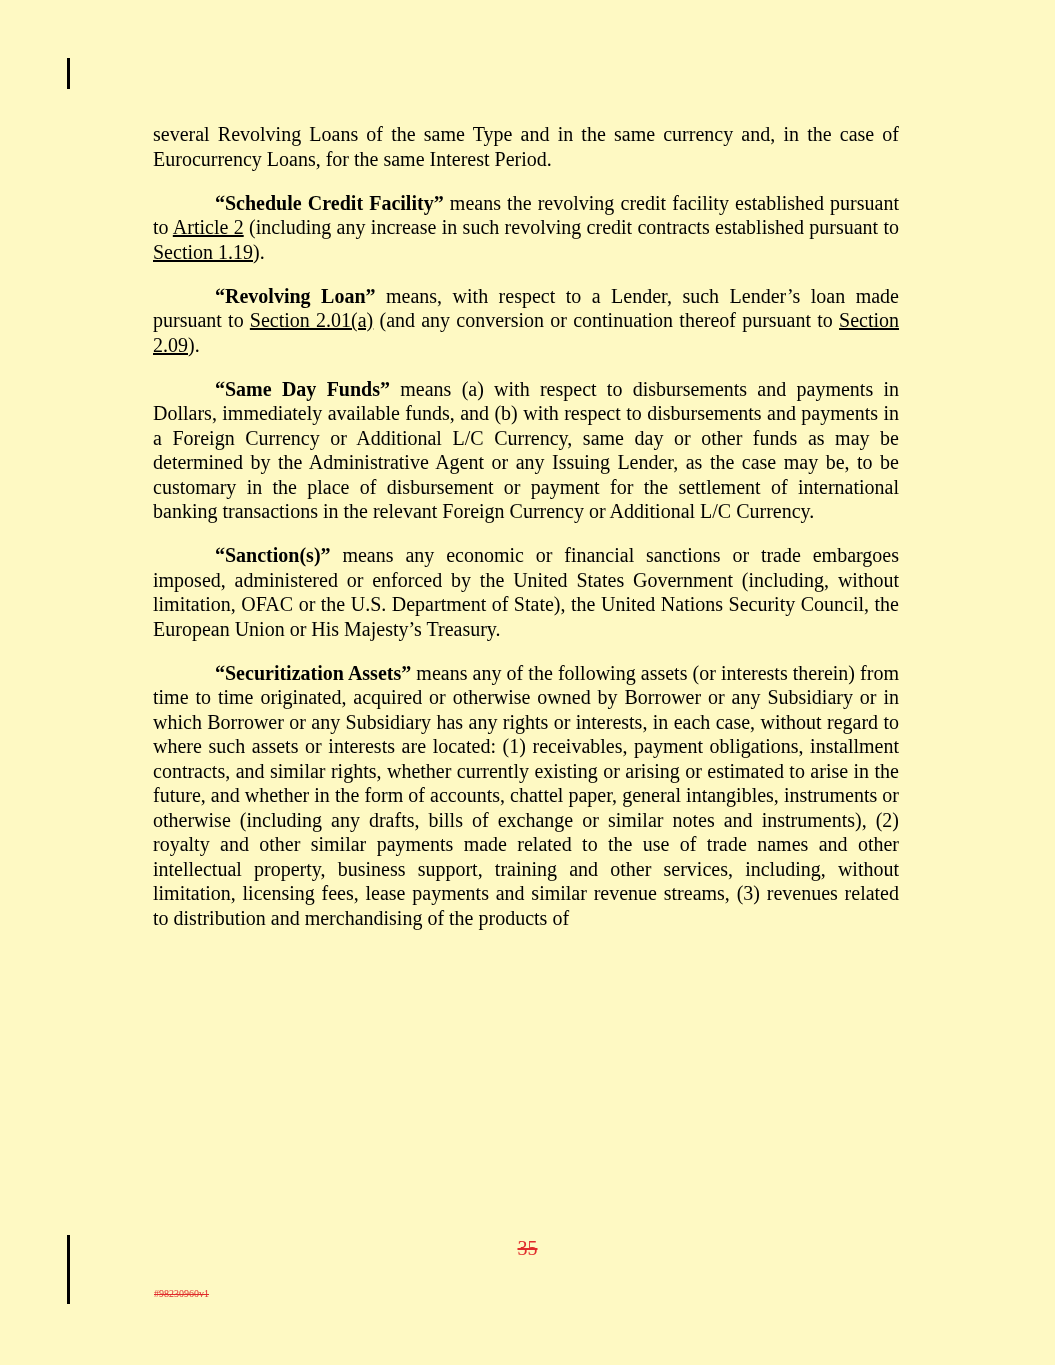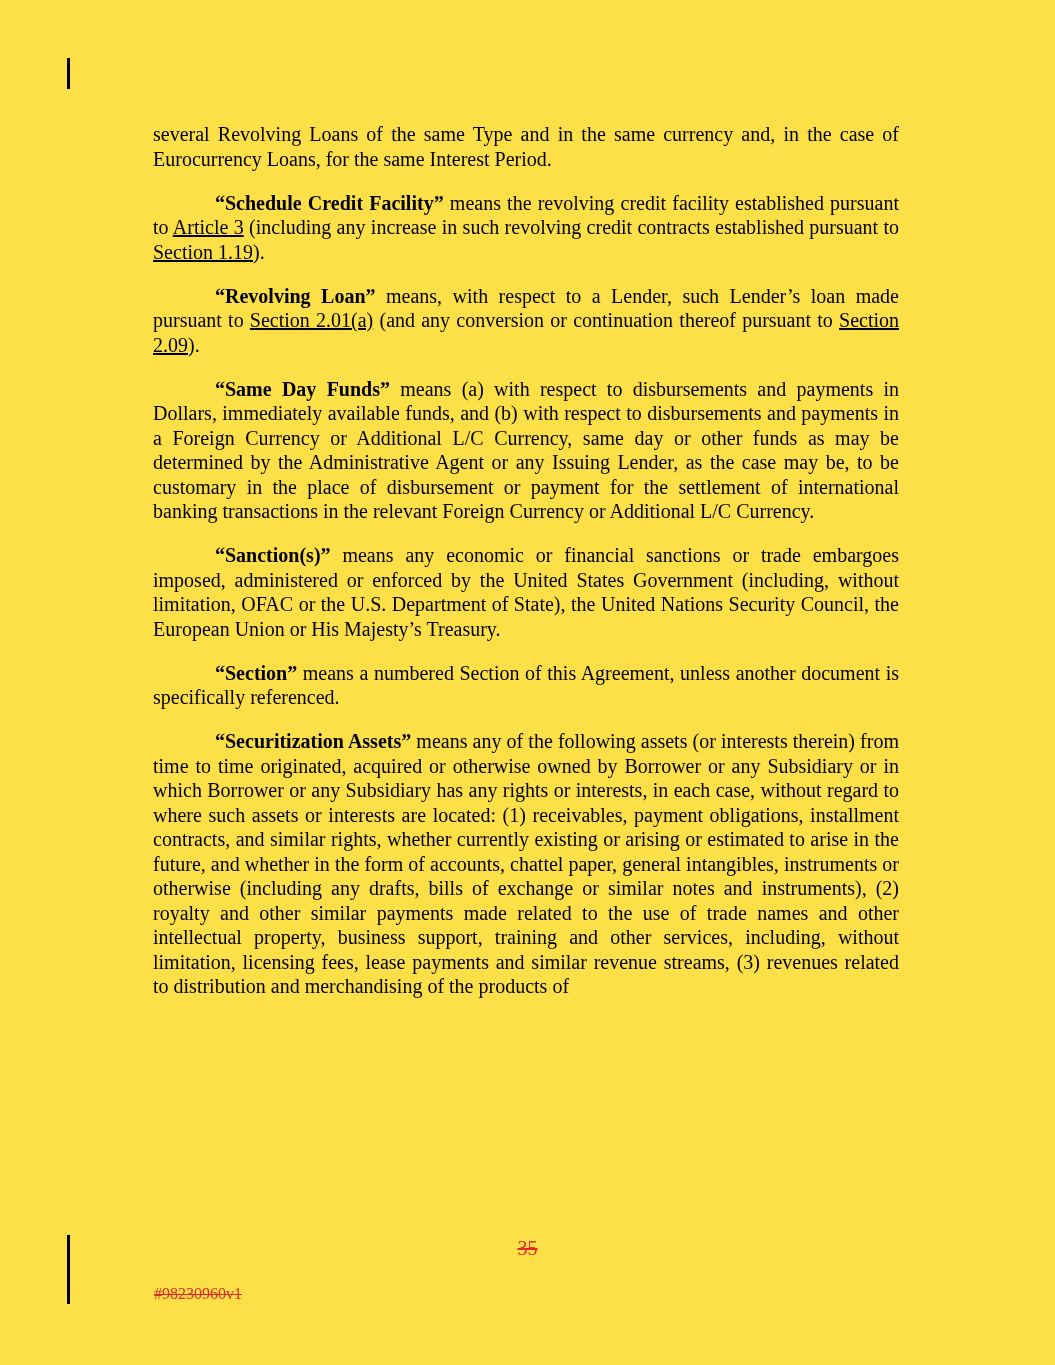--- a/index.html
+++ b/index.html
@@ -4,21 +4,21 @@
 <style>
   html, body {
     margin: 0;
     padding: 0;
     background: #ffffff;
   }
   .page {
     position: relative;
     width: 1055px;
     height: 1365px;
-    background: #fde047;
+    background: #fef9c3;
     font-family: "Liberation Serif", "DejaVu Serif", serif;
     color: #000000;
     overflow: hidden;
   }
   .change-bar {
     position: absolute;
     left: 67px;
     width: 3px;
     background: #000000;
   }
@@ -54,39 +54,38 @@
   }
   .redline {
     color: var(--redline, #e02b2b);
     text-decoration: line-through;
     text-decoration-color: var(--redline, #e02b2b);
   }
   .doc-id-stamp {
     position: absolute;
     left: 154px;
     top: 1285px;
-    font-size: 16px;
+    font-size: 10px;
     line-height: 17px;
   }
 </style>
 </head>
 <body>
 
 <div class="page">
 
   <div class="change-bar top"></div>
   <div class="change-bar bottom"></div>
 
   <main class="doc-body">
       <p class="para"><span class="plain">several Revolving Loans of the same Type and in the same currency and, in the case of Eurocurrency Loans, for the same Interest Period.</span></p>
-      <p class="para indent"><span class="bold">“Schedule Credit Facility”</span><span class="plain"> means the revolving credit facility established pursuant to </span><span class="underline">Article 3</span><span class="plain"> (including any increase in such revolving credit contracts established pursuant to </span><span class="underline">Section 1.19</span><span class="plain">).</span></p>
+      <p class="para indent"><span class="bold">“Schedule Credit Facility”</span><span class="plain"> means the revolving credit facility established pursuant to </span><span class="underline">Article 2</span><span class="plain"> (including any increase in such revolving credit contracts established pursuant to </span><span class="underline">Section 1.19</span><span class="plain">).</span></p>
       <p class="para indent"><span class="bold">“Revolving Loan”</span><span class="plain"> means, with respect to a Lender, such Lender’s loan made pursuant to </span><span class="underline">Section 2.01(a)</span><span class="plain"> (and any conversion or continuation thereof pursuant to </span><span class="underline">Section 2.09</span><span class="plain">).</span></p>
       <p class="para indent"><span class="bold">“Same Day Funds”</span><span class="plain"> means (a) with respect to disbursements and payments in Dollars, immediately available funds, and (b) with respect to disbursements and payments in a Foreign Currency or Additional L/C Currency, same day or other funds as may be determined by the Administrative Agent or any Issuing Lender, as the case may be, to be customary in the place of disbursement or payment for the settlement of international banking transactions in the relevant Foreign Currency or Additional L/C Currency.</span></p>
       <p class="para indent"><span class="bold">“Sanction(s)”</span><span class="plain"> means any economic or financial sanctions or trade embargoes imposed, administered or enforced by the United States Government (including, without limitation, OFAC or the U.S. Department of State), the United Nations Security Council, the European Union or His Majesty’s Treasury.</span></p>
-      <p class="para indent"><span class="bold">“Section”</span><span class="plain"> means a numbered Section of this Agreement, unless another document is specifically referenced.</span></p>
       <p class="para indent"><span class="bold">“Securitization Assets”</span><span class="plain"> means any of the following assets (or interests therein) from time to time originated, acquired or otherwise owned by Borrower or any Subsidiary or in which Borrower or any Subsidiary has any rights or interests, in each case, without regard to where such assets or interests are located: (1) receivables, payment obligations, installment contracts, and similar rights, whether currently existing or arising or estimated to arise in the future, and whether in the form of accounts, chattel paper, general intangibles, instruments or otherwise (including any drafts, bills of exchange or similar notes and instruments), (2) royalty and other similar payments made related to the use of trade names and other intellectual property, business support, training and other services, including, without limitation, licensing fees, lease payments and similar revenue streams, (3) revenues related to distribution and merchandising of the products of</span></p>
     </main>
 
   <div class="page-number-row">
     <span class="redline">35</span>
   </div>
 
   <div class="doc-id-stamp">
     <span class="redline">#98230960v1</span>
   </div>

